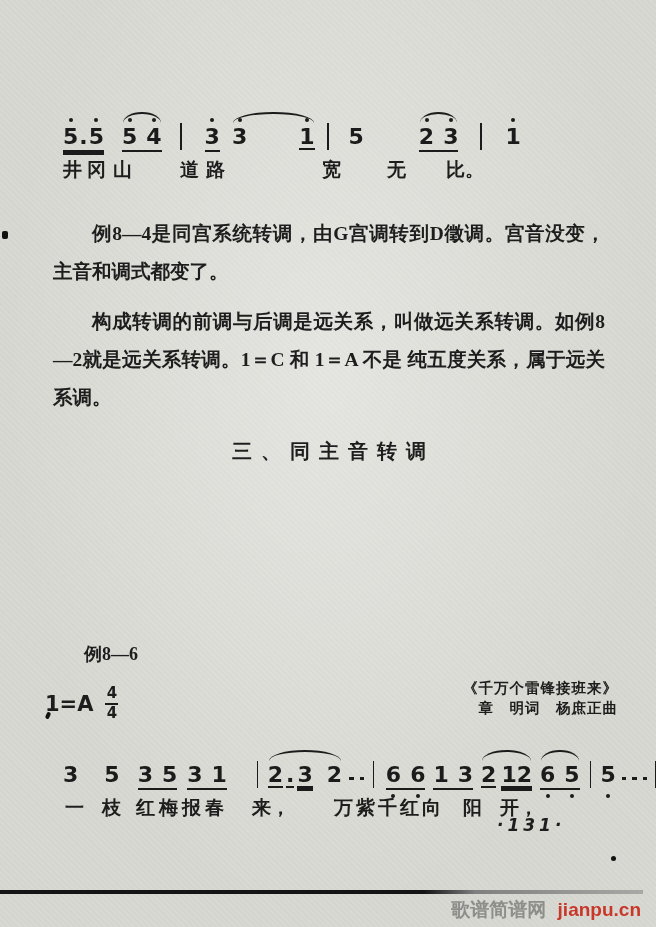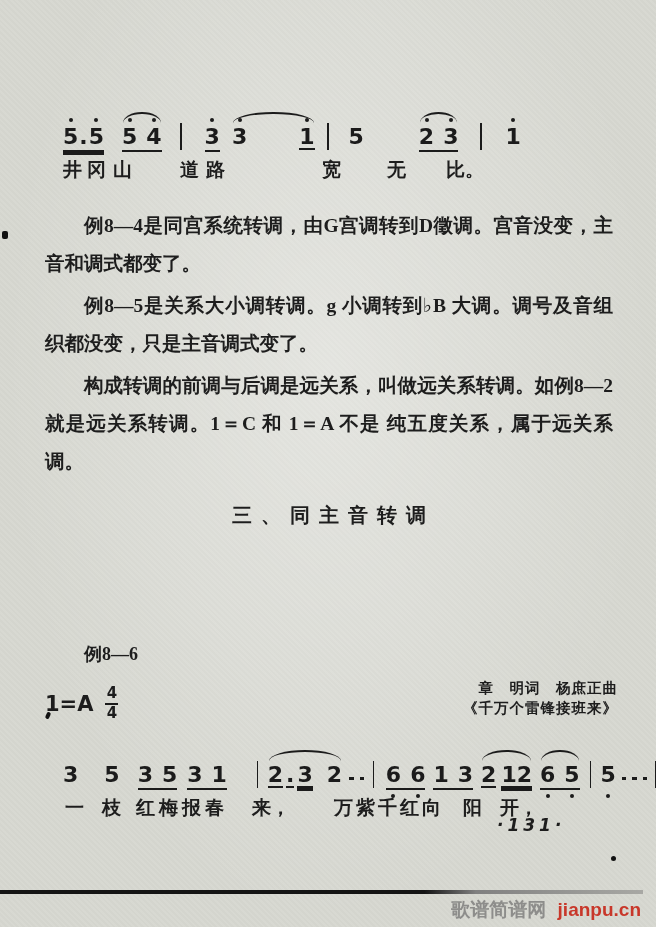--- a/index.html
+++ b/index.html
@@ -35,21 +35,21 @@
     border-top:2px solid #1b1b1b;border-radius:100% 100% 0 0/200% 200% 0 0;}
   .bar{width:2px;height:27px;background:#1b1b1b;margin-bottom:2px;}
   .dashline{width:10px;height:3px;background:#1b1b1b;margin-bottom:10px;}
   .lyrrow{display:flex;padding-left:63px;margin-top:7px;
     font-size:19px;font-weight:bold;letter-spacing:0;white-space:nowrap;color:#1d1d1d;}
   .lyr{display:inline-block;line-height:1.2;}
 
   
   .bodytext{position:absolute;top:203px;left:41px;width:576px;
     font-size:19.5px;line-height:38px;text-align:justify;font-weight:600;}
-  .bodytext p{margin:4px;text-indent:2em;}
+  .bodytext p{margin:12px;text-indent:2em;}
   .section-heading{margin:15px 0 12px;text-align:center;font-weight:bold;
     font-size:20px;letter-spacing:9px;text-indent:9px;}
   .example-label{position:absolute;top:642px;left:84px;font-size:18px;font-weight:bold;}
 
   
   .keyrow{position:absolute;top:678px;left:45px;right:38px;
     display:flex;justify-content:space-between;align-items:flex-start;}
   .keysig{display:flex;align-items:center;font-family:"DejaVu Sans",sans-serif;
     font-weight:bold;font-size:21px;margin-top:8px;}
   .frac{display:inline-flex;flex-direction:column;align-items:center;
@@ -157,39 +157,38 @@
         <span class="lyr" style="margin-left: 48px;">道</span>
         <span class="lyr" style="margin-left: 7px;">路</span>
         <span class="lyr" style="margin-left: 97px;">宽</span>
         <span class="lyr" style="margin-left: 46px;">无</span>
         <span class="lyr" style="margin-left: 40px;">比。</span>
       </div>
   </div>
 
   <div class="bodytext">
     <p>例8—4是同宫系统转调，由G宫调转到D徵调。宫音没变，主音和调式都变了。</p>
-    <p>例8—5是关系大小调转调。g 小调转到♭B 大调。调号及音组织都没变，只是主音调式变了。</p>
     <p>构成转调的前调与后调是远关系，叫做远关系转调。如例8—2就是远关系转调。1＝C 和 1＝A 不是 纯五度关系，属于远关系调。</p>
     <div class="section-heading">三、同主音转调</div>
   </div>
 
   <div class="example-label">例8—6</div>
 
   <div class="keyrow">
     <div class="keysig">
       <span>1=A</span>
       <span class="frac">
         <span>4</span>
         <span class="fbar"></span>
         <span>4</span>
       </span>
     </div>
     <div class="credit-block">
+      <div>《千万个雷锋接班来》</div>
       <div>章　明词　杨庶正曲</div>
-      <div>《千万个雷锋接班来》</div>
     </div>
   </div>
 
   <div class="sys2">
     <div class="noterow">
         <span class="grp">
           <span class="it">
             <span class="gl">3</span>
           </span>
         </span>

